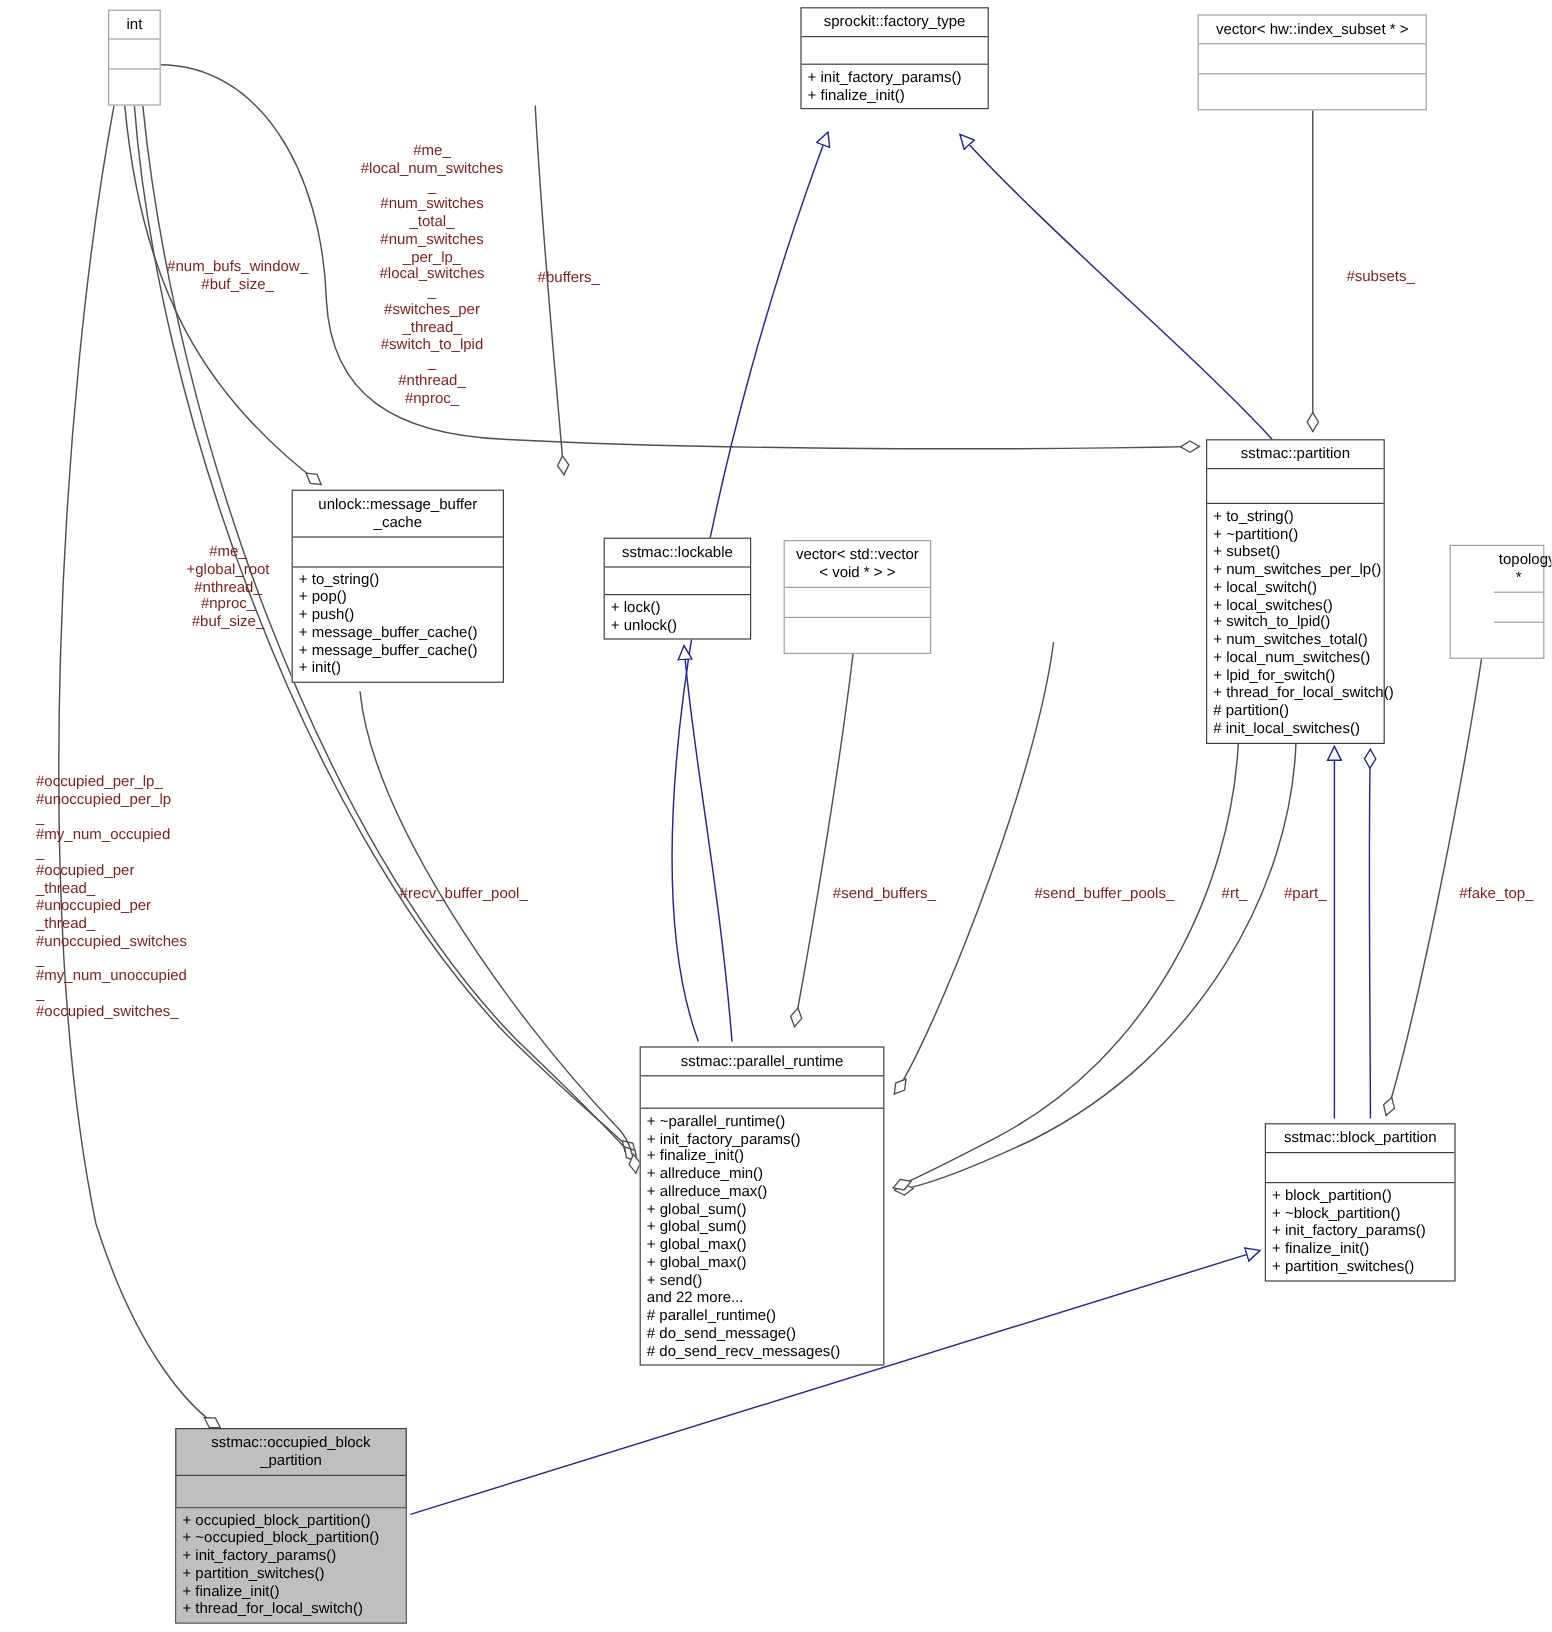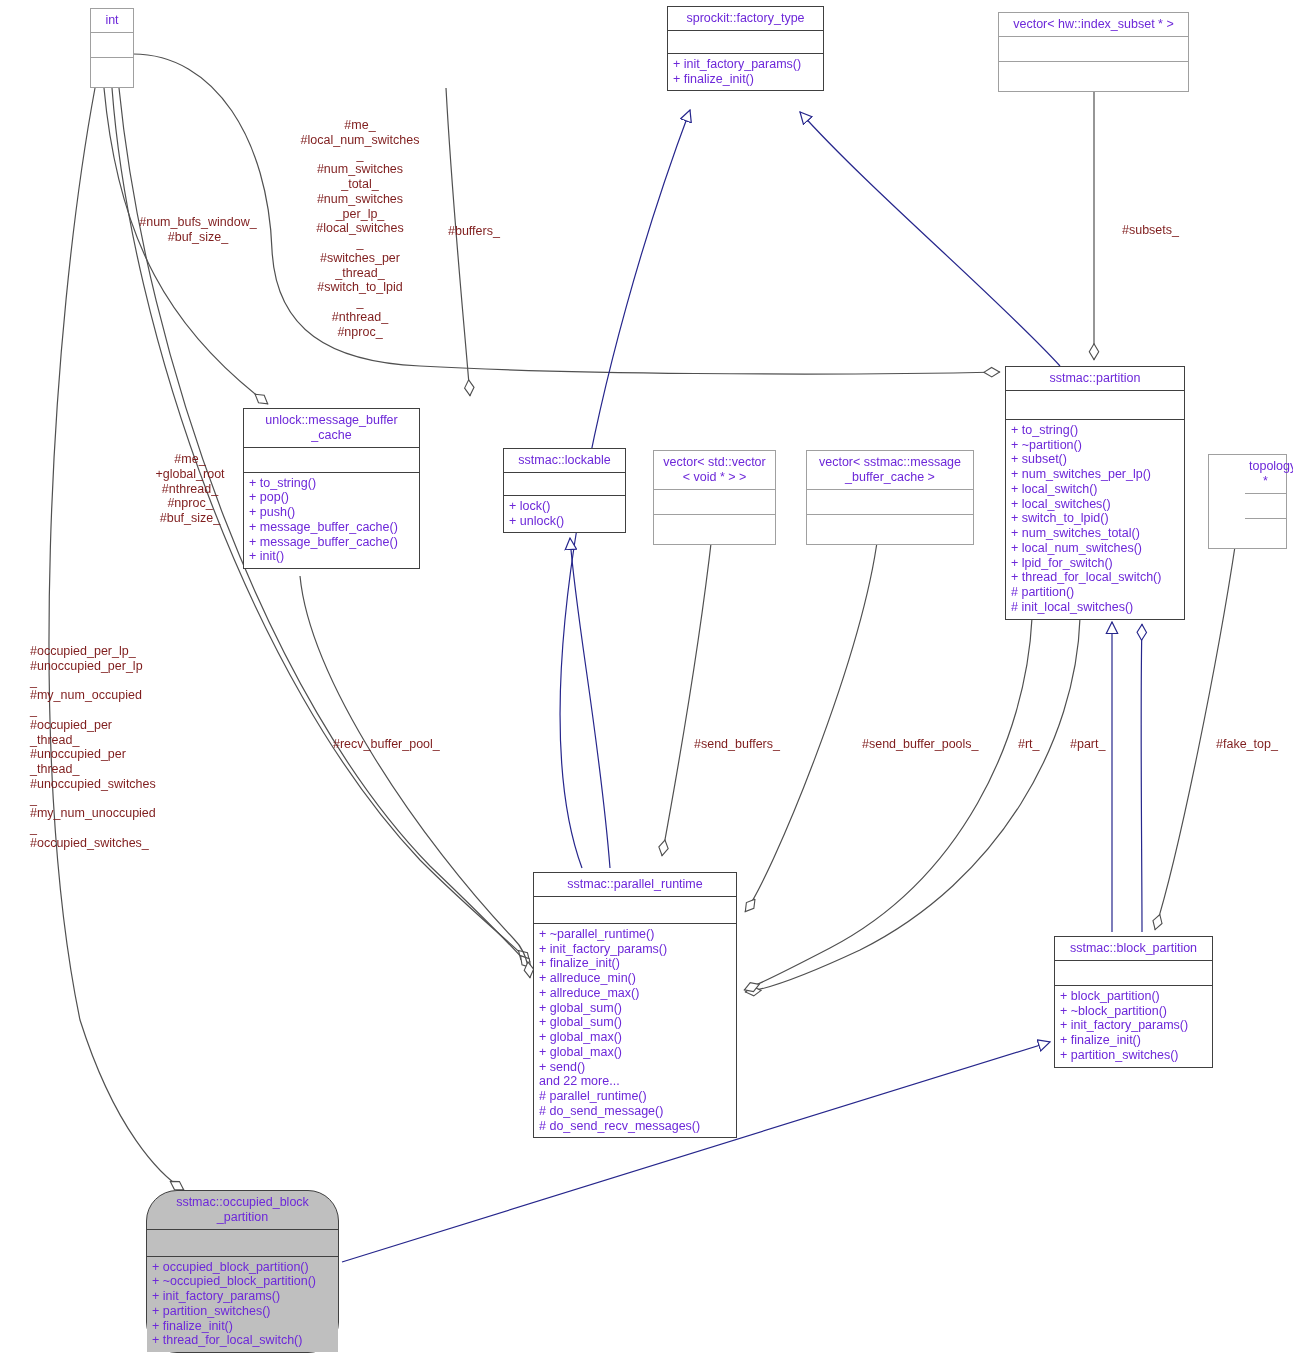--- a/index.html
+++ b/index.html
@@ -20,21 +20,21 @@
     width: 1293px; height: 1360px;
     pointer-events: none;
   }
   
   .node {
     position: absolute;
     box-sizing: border-box;
     background: #ffffff;
     border: 1px solid #a0a0a0;
     font-size: 12.5px;
-    color: #6d28d9;
+    color: #000000;
     line-height: 1.18;
     z-index: 5;
   }
   .node.solid { border: 1px solid #404040; }
   .node.filled { background: #bfbfbf; }
   .node .title {
     text-align: center;
     padding: 4px 4px 4px 4px;
     white-space: pre-line;
   }
@@ -143,21 +143,21 @@
       <div>+ finalize_init()</div>
     </div>
   </div>
 
   <div class="node" style="left:998px; top:12px; width:191px;">
     <div class="title">vector&lt; hw::index_subset * &gt;</div>
     <div class="attrs"></div>
     <div class="ops" style="min-height:22px;"></div>
   </div>
 
-  <div class="node solid" style="left:1005px; top:366px; width:180px;">
+  <div class="node solid" style="left:1005px; top:366px; width:149px;">
     <div class="title">sstmac::partition</div>
     <div class="attrs" style="min-height:24px;"></div>
     <div class="ops">
       <div>+ to_string()</div>
       <div>+ ~partition()</div>
       <div>+ subset()</div>
       <div>+ num_switches_per_lp()</div>
       <div>+ local_switch()</div>
       <div>+ local_switches()</div>
       <div>+ switch_to_lpid()</div>
@@ -193,26 +193,20 @@
     </div>
   </div>
 
   <div class="node" style="left:653px; top:450px; width:123px;">
     <div class="title">vector&lt; std::vector
 &lt; void * &gt; &gt;</div>
     <div class="attrs"></div>
     <div class="ops" style="min-height:22px;"></div>
   </div>
 
-  <div class="node" style="left:806px; top:450px; width:168px;">
-    <div class="title">vector&lt; sstmac::message
-_buffer_cache &gt;</div>
-    <div class="attrs"></div>
-    <div class="ops" style="min-height:22px;"></div>
-  </div>
 
   <div class="node" style="left:1208px; top:454px; width:79px;padding-left:36px;">
     <div class="title">topology *</div>
     <div class="attrs"></div>
     <div class="ops" style="min-height:22px;"></div>
   </div>
 
   <div class="node solid" style="left:533px; top:872px; width:204px;">
     <div class="title">sstmac::parallel_runtime</div>
     <div class="attrs" style="min-height:22px;"></div>
@@ -239,21 +233,21 @@
     <div class="attrs" style="min-height:20px;"></div>
     <div class="ops">
       <div>+ block_partition()</div>
       <div>+ ~block_partition()</div>
       <div>+ init_factory_params()</div>
       <div>+ finalize_init()</div>
       <div>+ partition_switches()</div>
     </div>
   </div>
 
-  <div class="node solid filled" style="left:146px; top:1190px; width:193px;border-radius:31px;">
+  <div class="node solid filled" style="left:146px; top:1190px; width:193px;">
     <div class="title">sstmac::occupied_block
 _partition</div>
     <div class="attrs" style="min-height:22px;"></div>
     <div class="ops" style="background:#bfbfbf;">
       <div>+ occupied_block_partition()</div>
       <div>+ ~occupied_block_partition()</div>
       <div>+ init_factory_params()</div>
       <div>+ partition_switches()</div>
       <div>+ finalize_init()</div>
       <div>+ thread_for_local_switch()</div>

